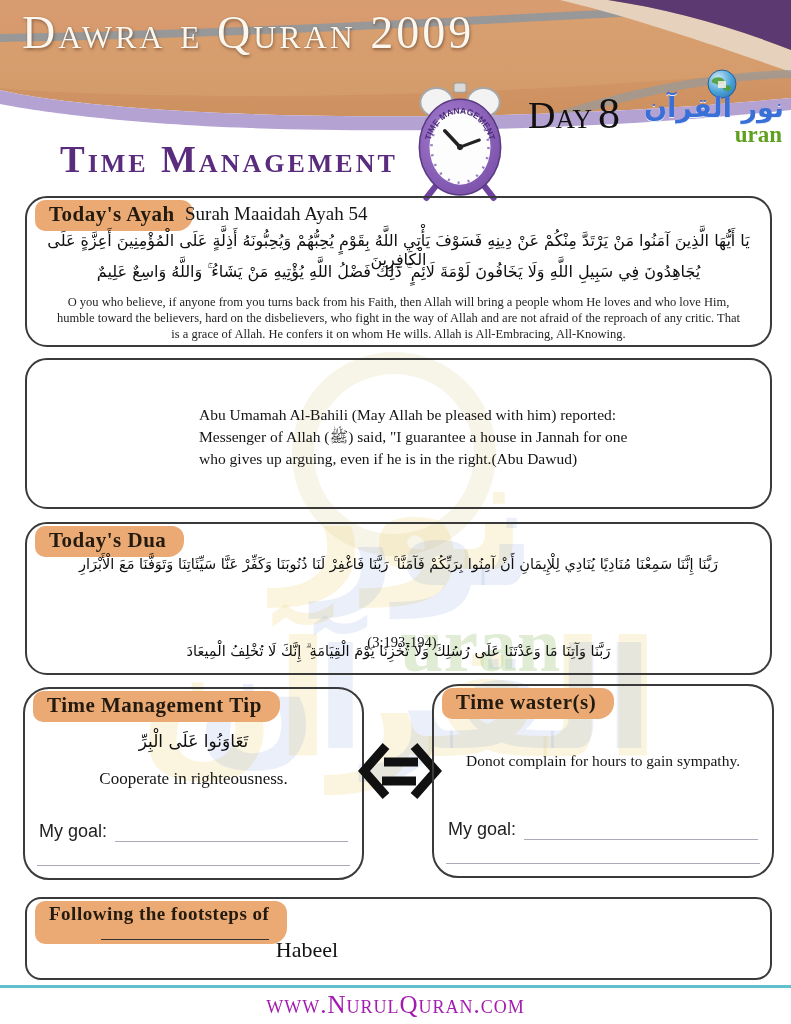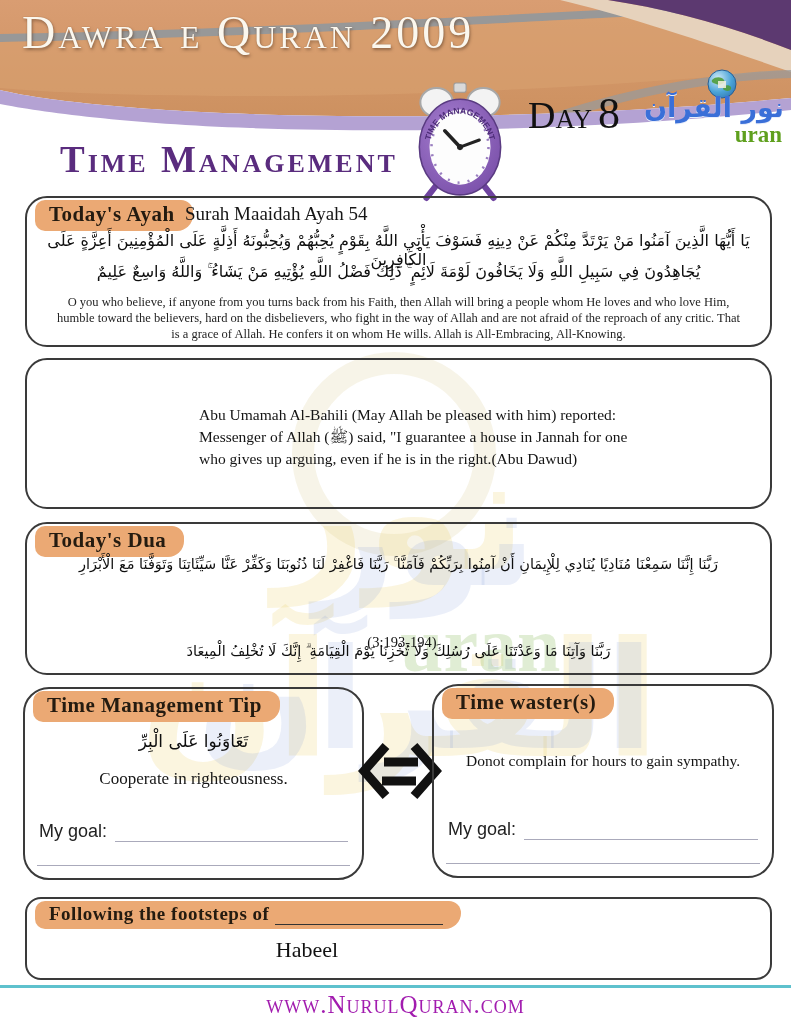--- a/index.html
+++ b/index.html
@@ -82,21 +82,21 @@
 
   .tip-ar { top:42px; font-size:17px; }
   .tip-en { position:absolute; top:80px; left:10px; right:10px; text-align:center; font-size:17px; color:#151515; }
   .waster-text { position:absolute; top:66px; left:16px; right:16px; text-align:center; font-size:15.5px; color:#141414; }
 
   .goal-row { position:absolute; left:14px; right:14px; bottom:36px; display:flex; align-items:flex-end;
     font-family:"Liberation Sans", sans-serif; font-size:18px; color:#222; }
   .goal-line { flex:1; border-bottom:1.5px solid #aab; height:16px; margin-left:8px; }
   .bottom-line { position:absolute; left:12px; right:12px; bottom:12px; border-bottom:1.5px solid #aab; }
 
-  .foot-tab { font-size:19px; display:flex; align-items:flex-end; }
+  .foot-tab { font-size:19px; display:flex; align-items:flex-end;flex-direction:column; }
   .foot-underline { display:inline-block; width:168px; border-bottom:1.5px solid #333; height:14px; margin-left:6px; }
   .foot-name { position:absolute; top:38px; left:120px; width:320px; text-align:center; font-size:22px; color:#111; }
 
   
   .swap-svg { position:absolute; top:738px; left:356px; }
 
   
   .footer-line { position:absolute; top:985px; left:0; width:791px; border-top:3px solid #5ec1cd; }
   .site { position:absolute; top:991px; left:0; width:791px; text-align:center;
     font-variant:small-caps; font-size:25px; letter-spacing:1px; color:#a21caf; }

